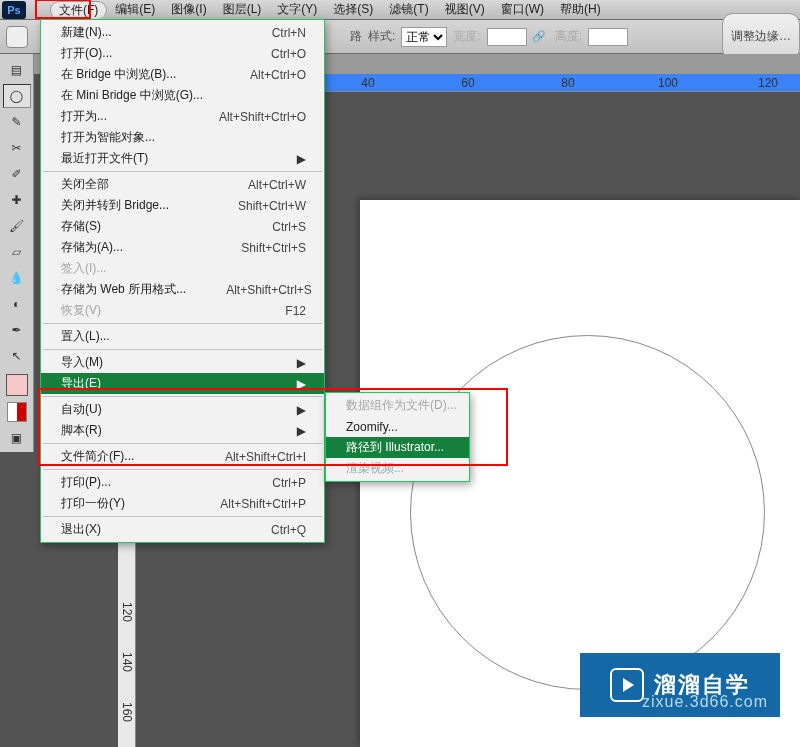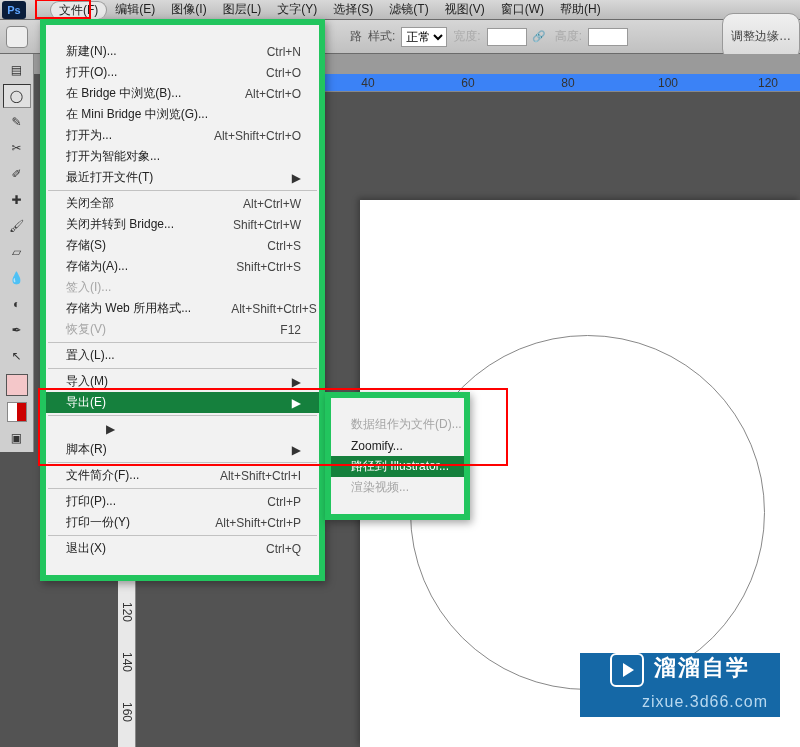--- a/index.html
+++ b/index.html
@@ -37,32 +37,32 @@
   .tabstrip { position:absolute; left:34px; top:54px; right:0; height:20px; background:#9a9a9a; }
   .ruler-h { position:absolute; left:118px; top:74px; right:0; height:18px; background:#3b82f6; border-bottom:1px solid #888; font-size:9px; color:#333; }
   .ruler-h span { position:absolute; top:2px; transform:translateX(-50%); }
   .ruler-v { position:absolute; left:118px; top:92px; width:18px; bottom:0; background:#e8e8e8; border-right:1px solid #888; font-size:9px; color:#333; }
   .ruler-v span { position:absolute; left:2px; writing-mode:vertical-rl; transform:translateY(-50%); }
   .ruler-corner { position:absolute; left:118px; top:74px; width:18px; height:18px; background:#d8d8d8; border-right:1px solid #888; border-bottom:1px solid #888; }
   .doc { position:absolute; left:360px; top:200px; width:440px; height:547px; background:#fff; box-shadow:-2px -2px 6px rgba(0,0,0,.3); }
   .circle { position:absolute; left:410px; top:335px; width:355px; height:355px; border:1px solid #888; border-radius:50%; }
 
   
-  .dropdown { position:absolute; background:#f2f2f2; border:6px solid #22c55e; box-shadow:2px 3px 8px rgba(0,0,0,.35); padding:16px 0; z-index:20; }
+  .dropdown { position:absolute; background:#f2f2f2; border:1px solid #22c55e; box-shadow:2px 3px 8px rgba(0,0,0,.35); padding:2px 0; z-index:20; }
   .dropdown .row { height:21px; display:flex; align-items:center; padding:0 18px 0 20px; color:#222; cursor:default; white-space:nowrap; }
   .dropdown .row .lbl { flex:1; }
   .dropdown .row .sc { color:#444; margin-left:40px; }
   .dropdown .row .arr { margin-left:40px; color:#333; }
   .dropdown .row.disabled { color:#a6a6a6; }
   .dropdown .row.hover { background:#15803d; color:#fff; }
   .dropdown .row.hover .sc,.dropdown .row.hover .arr { color:#fff; }
   .dropdown hr { border:none; border-top:1px solid #c2c2c2; margin:2px 2px; }
 
   
-  .wm { position:absolute; right:20px; bottom:30px; width:200px; height:64px; background:#1568a6; color:#fff; display:flex; align-items:flex-start; justify-content:center; gap:10px; z-index:60; }
+  .wm { position:absolute; right:20px; bottom:30px; width:200px; height:64px; background:#1568a6; color:#fff; display:flex; align-items:center; justify-content:center; gap:10px; z-index:60; }
   .wm .play { width:34px; height:34px; border:2px solid #fff; border-radius:6px; display:flex; align-items:center; justify-content:center; }
   .wm .play::before { content:""; border-left:11px solid #fff; border-top:7px solid transparent; border-bottom:7px solid transparent; margin-left:3px; }
   .wm .txt { font-size:22px; font-weight:bold; letter-spacing:2px; }
   .wm .sub { font-size:16px; color:#b8d8ef; position:absolute; right:12px; bottom:6px; letter-spacing:1px; }
 </style>
 </head>
 <body>
 
 <div class="menubar">
   <div class="ps-logo">Ps</div>
@@ -196,20 +196,21 @@
     <div class="row">
       <span class="lbl">导入(M)</span>
       <span class="arr">▶</span>
     </div>
     <div class="row hover">
       <span class="lbl">导出(E)</span>
       <span class="arr">▶</span>
     </div>
     <hr>
     <div class="row">
+      <span class="lbl">自动(U)</span>
       <span class="arr">▶</span>
     </div>
     <div class="row">
       <span class="lbl">脚本(R)</span>
       <span class="arr">▶</span>
     </div>
     <hr>
     <div class="row">
       <span class="lbl">文件简介(F)...</span>
       <span class="sc">Alt+Shift+Ctrl+I</span>

